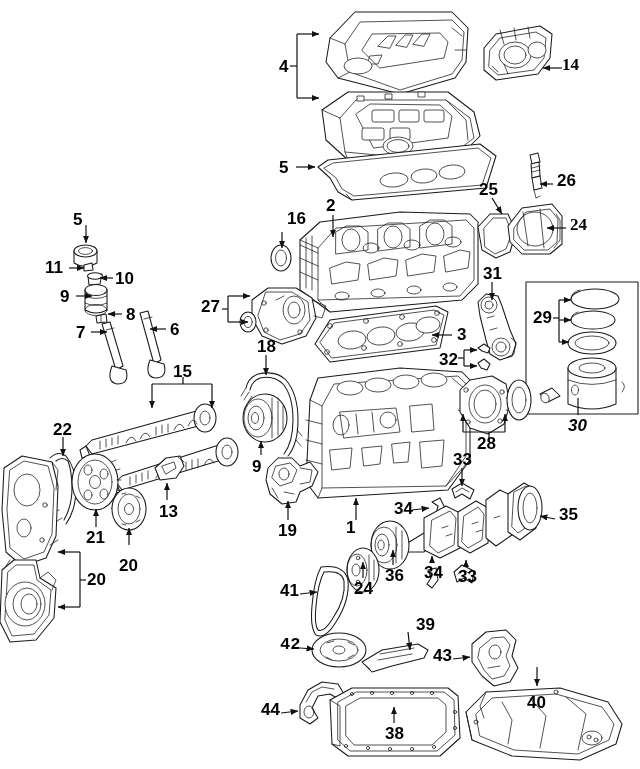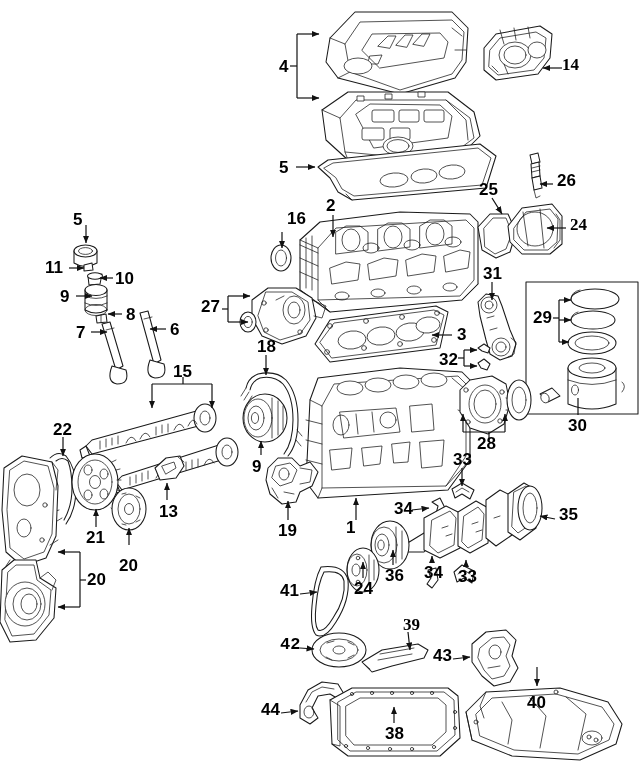--- a/index.html
+++ b/index.html
@@ -675,30 +675,30 @@
   <div class="callout-label" style="left:119px; top:547px;margin-top:10px;">20</div>
   <div class="callout-label" style="left:86px;  top:529px;">21</div>
   <div class="callout-label" style="left:53px;  top:421px;">22</div>
   <div class="callout-label" style="left:87px;  top:571px;">20</div>
   <div class="callout-label" style="left:570px; top:216px;font-family:Liberation Serif, serif;">24</div>
   <div class="callout-label" style="left:479px; top:181px;">25</div>
   <div class="callout-label" style="left:557px; top:172px;">26</div>
   <div class="callout-label" style="left:201px; top:298px;">27</div>
   <div class="callout-label" style="left:477px; top:435px;">28</div>
   <div class="callout-label" style="left:533px; top:309px;">29</div>
-  <div class="callout-label" style="left:568px; top:417px;">30</div>
+  <div class="callout-label" style="left:568px; top:417px;font-style:italic;">30</div>
   <div class="callout-label" style="left:483px; top:265px;">31</div>
   <div class="callout-label" style="left:439px; top:351px;">32</div>
   <div class="callout-label" style="left:453px; top:451px;">33</div>
   <div class="callout-label" style="left:394px; top:500px;">34</div>
   <div class="callout-label" style="left:559px; top:506px;">35</div>
   <div class="callout-label" style="left:385px; top:567px;text-align:right;">36</div>
   <div class="callout-label" style="left:354px; top:580px;">24</div>
   <div class="callout-label" style="left:385px; top:725px;">38</div>
-  <div class="callout-label" style="left:403px; top:616px;font-family:Liberation Serif, serif;">39</div>
+  <div class="callout-label" style="left:416px; top:616px;">39</div>
   <div class="callout-label" style="left:527px; top:650px;margin-top:44px;">40</div>
   <div class="callout-label" style="left:280px; top:582px;">41</div>
   <div class="callout-label" style="left:280px; top:636px;font-family:Liberation Mono, monospace;">42</div>
   <div class="callout-label" style="left:433px; top:647px;">43</div>
   <div class="callout-label" style="left:261px; top:701px;">44</div>
 
   <div class="callout-label" style="left:458px; top:568px;">33</div>
   <div class="callout-label" style="left:424px; top:564px;">34</div>
 
 </div>

